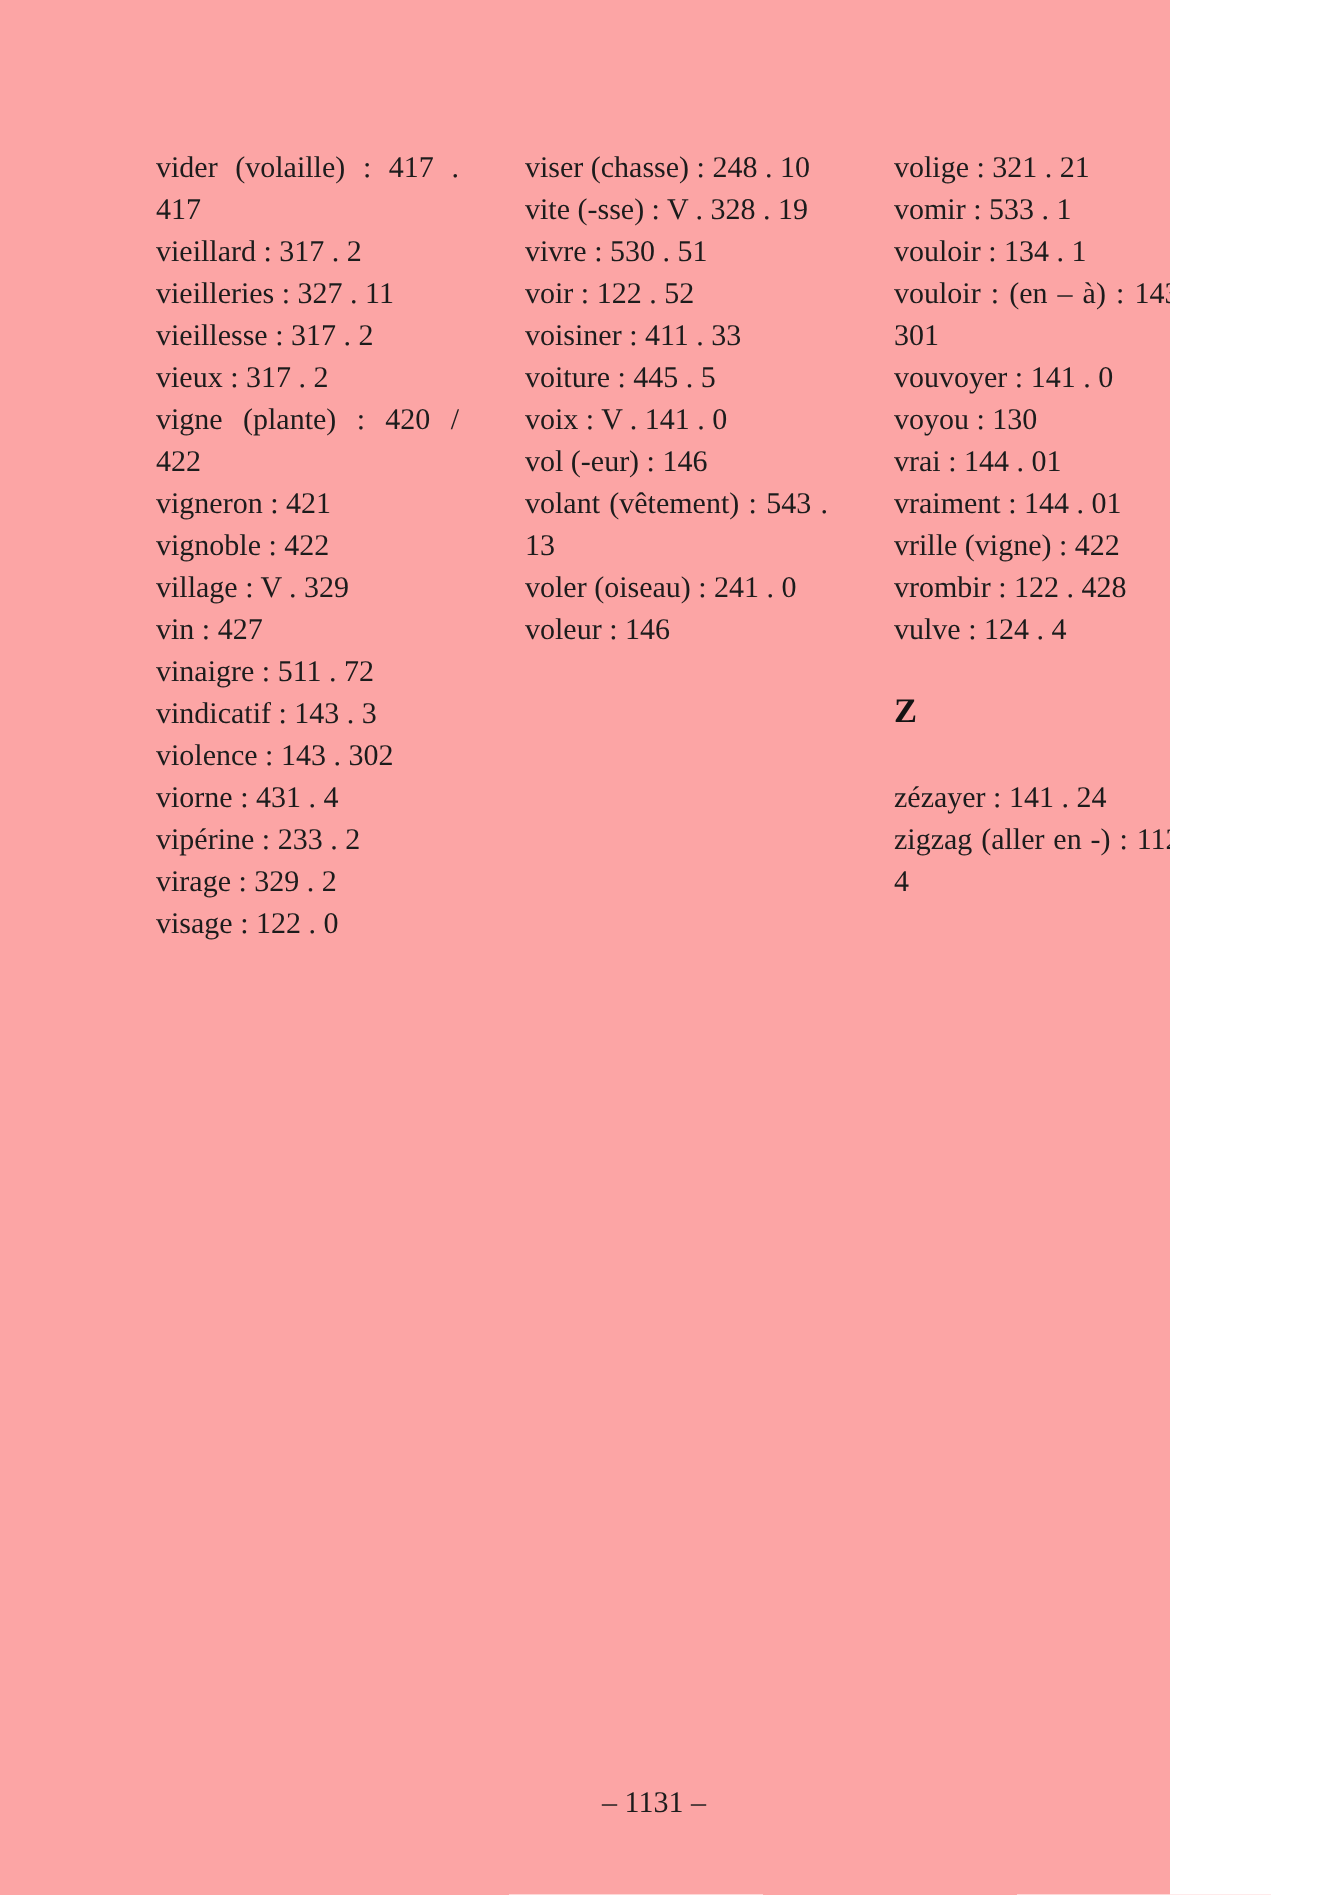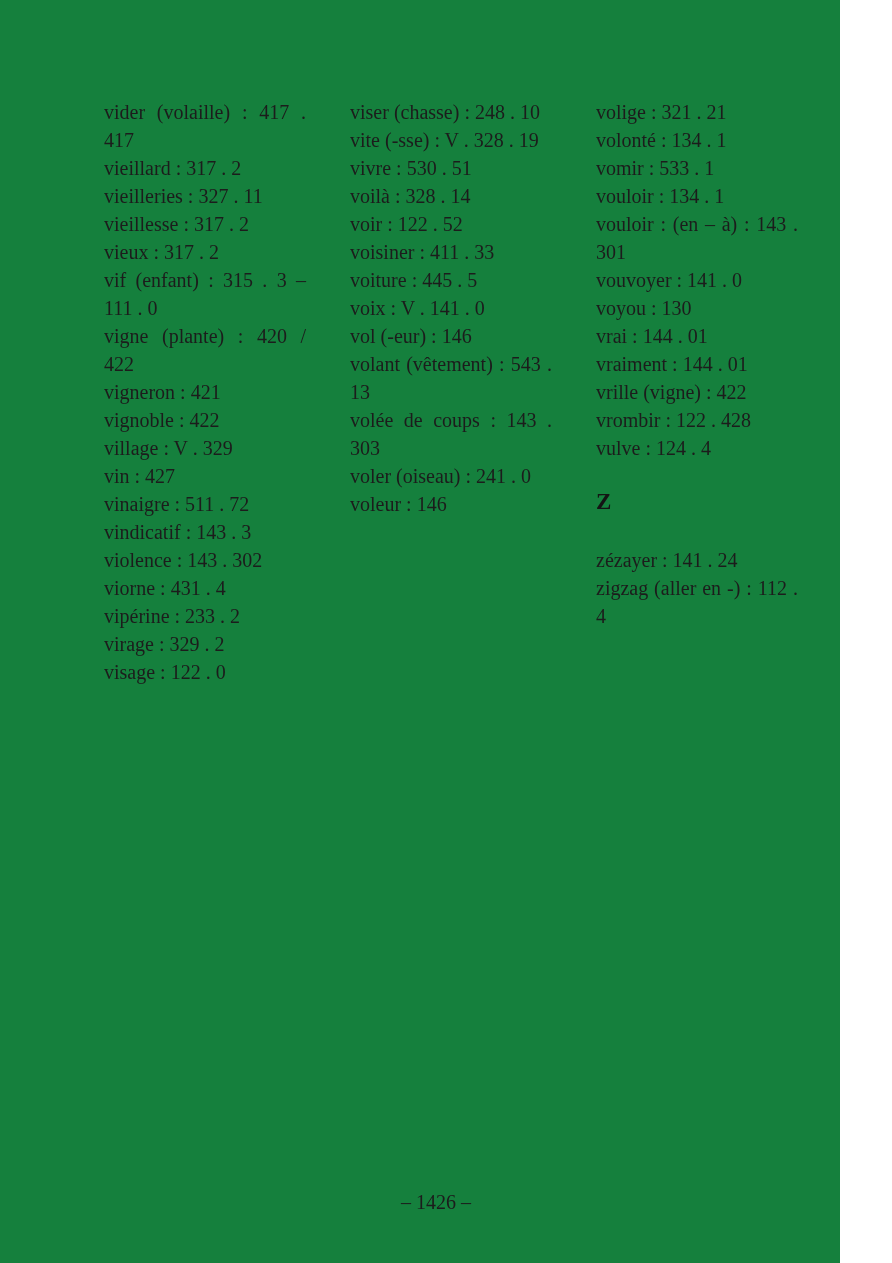--- a/index.html
+++ b/index.html
@@ -2,23 +2,23 @@
 <html><head>
 <meta charset="utf-8">
 <style>
   html, body {
     margin: 0;
     padding: 0;
     background: #ffffff;
   }
   .page {
     position: relative;
-    width: 840px;
+    width: 780px;
     height: 1263px;
-    background: #15803d;
+    background: #fca5a5;
     font-family: "Liberation Serif", "DejaVu Serif", serif;
     color: #1c1c1c;
     overflow: hidden;
   }
   .columns {
     position: absolute;
     left: 104px;
     top: 98px;
     display: flex;
     gap: 44px;
@@ -56,65 +56,61 @@
 
 <div class="page">
   <div class="columns">
 
     <div class="col">
       <p class="entry">vider (volaille)&nbsp;: 417 . 417</p>
       <p class="entry">vieillard&nbsp;: 317 . 2</p>
       <p class="entry">vieilleries&nbsp;: 327 . 11</p>
       <p class="entry">vieillesse&nbsp;: 317 . 2</p>
       <p class="entry">vieux&nbsp;: 317 . 2</p>
-      <p class="entry">vif (enfant)&nbsp;: 315 . 3 – 111 . 0</p>
       <p class="entry">vigne (plante)&nbsp;: 420 / 422</p>
       <p class="entry">vigneron&nbsp;: 421</p>
       <p class="entry">vignoble&nbsp;: 422</p>
       <p class="entry">village&nbsp;: V . 329</p>
       <p class="entry">vin&nbsp;: 427</p>
       <p class="entry">vinaigre&nbsp;: 511 . 72</p>
       <p class="entry">vindicatif&nbsp;: 143 . 3</p>
       <p class="entry">violence&nbsp;: 143 . 302</p>
       <p class="entry">viorne&nbsp;: 431 . 4</p>
       <p class="entry">vipérine&nbsp;: 233 . 2</p>
       <p class="entry">virage&nbsp;: 329 . 2</p>
       <p class="entry">visage&nbsp;: 122 . 0</p>
     </div>
 
     <div class="col">
       <p class="entry">viser (chasse)&nbsp;: 248 . 10</p>
       <p class="entry">vite (-sse)&nbsp;: V . 328 . 19</p>
       <p class="entry">vivre&nbsp;: 530 . 51</p>
-      <p class="entry">voilà&nbsp;: 328 . 14</p>
       <p class="entry">voir&nbsp;: 122 . 52</p>
       <p class="entry">voisiner&nbsp;: 411 . 33</p>
       <p class="entry">voiture&nbsp;: 445 . 5</p>
       <p class="entry">voix&nbsp;: V . 141 . 0</p>
       <p class="entry">vol (-eur)&nbsp;: 146</p>
       <p class="entry">volant (vêtement)&nbsp;: 543 . 13</p>
-      <p class="entry">volée de coups&nbsp;: 143 . 303</p>
       <p class="entry">voler (oiseau)&nbsp;: 241 . 0</p>
       <p class="entry">voleur&nbsp;: 146</p>
     </div>
 
     <div class="col">
       <p class="entry">volige&nbsp;: 321 . 21</p>
-      <p class="entry">volonté&nbsp;: 134 . 1</p>
       <p class="entry">vomir&nbsp;: 533 . 1</p>
       <p class="entry">vouloir&nbsp;: 134 . 1</p>
       <p class="entry">vouloir&nbsp;: (en – à)&nbsp;: 143 . 301</p>
       <p class="entry">vouvoyer&nbsp;: 141 . 0</p>
       <p class="entry">voyou&nbsp;: 130</p>
       <p class="entry">vrai&nbsp;: 144 . 01</p>
       <p class="entry">vraiment&nbsp;: 144 . 01</p>
       <p class="entry">vrille (vigne)&nbsp;: 422</p>
       <p class="entry">vrombir&nbsp;: 122 . 428</p>
       <p class="entry">vulve&nbsp;: 124 . 4</p>
       <h2 class="section-header">Z</h2>
       <p class="entry">zézayer&nbsp;: 141 . 24</p>
       <p class="entry">zigzag (aller en -)&nbsp;: 112 . 4</p>
     </div>
 
   </div>
 
-  <div class="footer">– 1426 –</div>
+  <div class="footer">– 1131 –</div>
 </div>
 
 </body></html>

